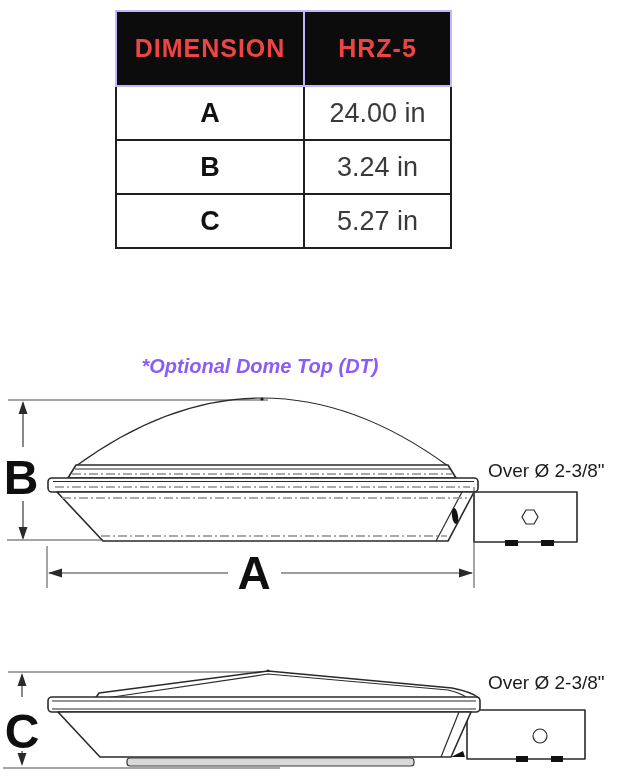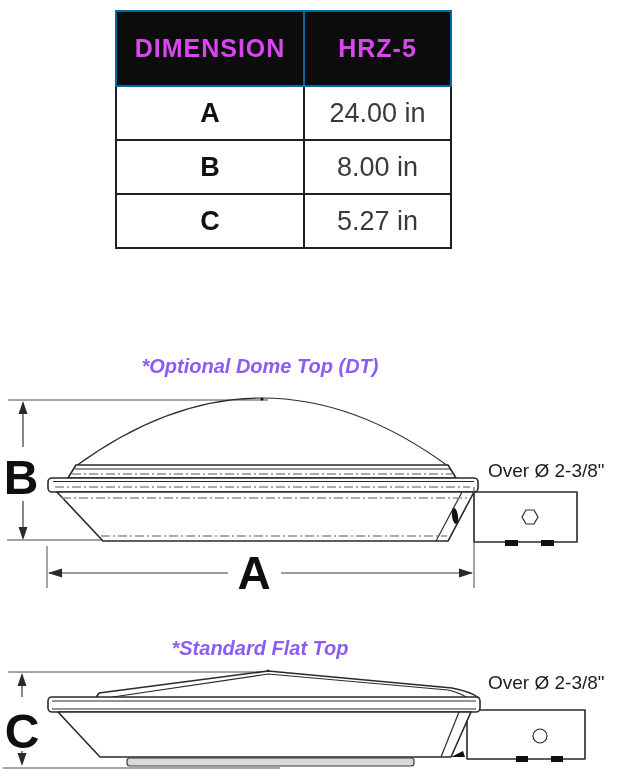--- a/index.html
+++ b/index.html
@@ -6,22 +6,22 @@
   .canvas{
     position:relative;width:620px;height:780px;background:#ffffff;overflow:hidden;
     font-family:"Liberation Sans", sans-serif;color:#111;
   }
   
   table.dim-table{
     position:absolute;left:115px;top:10px;width:335px;
     border-collapse:collapse;table-layout:fixed;
   }
   table.dim-table th{
-    background:#0c0c0c;color:#d946ef;font-weight:700;font-size:25px;
-    letter-spacing:1px;height:71px;border:2px solid #0369a1;text-align:center;
+    background:#0c0c0c;color:#ef4444;font-weight:700;font-size:25px;
+    letter-spacing:1px;height:71px;border:2px solid #c4b5fd;text-align:center;
   }
   table.dim-table col.c1{width:188px;}
   table.dim-table col.c2{width:147px;}
   table.dim-table td{
     border:2px solid #1f1f1f;height:50px;text-align:center;vertical-align:middle;
     background:#fff;
   }
   td.dim{font-weight:700;font-size:27px;color:#111;}
   td.val{font-weight:400;font-size:27px;color:#3a3a3a;}
   
@@ -62,21 +62,21 @@
         <th>HRZ-5</th>
       </tr>
     </thead>
     <tbody>
       <tr>
         <td class="dim">A</td>
         <td class="val">24.00 in</td>
       </tr>
       <tr>
         <td class="dim">B</td>
-        <td class="val">8.00 in</td>
+        <td class="val">3.24 in</td>
       </tr>
       <tr>
         <td class="dim">C</td>
         <td class="val">5.27 in</td>
       </tr>
     </tbody>
   </table>
 
   <div class="diagram-title t1">*Optional Dome Top (DT)</div>
 
@@ -130,21 +130,20 @@
       <line class="dimline" x1="49" y1="573" x2="228" y2="573"></line>
       <line class="dimline" x1="281" y1="573" x2="472" y2="573"></line>
       <path class="arrow" d="M 48 573 l 14 -4.5 l 0 9 z"></path>
       <path class="arrow" d="M 473 573 l -14 -4.5 l 0 9 z"></path>
       <text class="dimletter dimletterA" x="254" y="589">A</text>
     </g>
 
     <text class="note" x="488" y="477">Over Ø 2-3/8"</text>
   </svg>
 
-  <div class="diagram-title t2">*Standard Flat Top</div>
 
   <svg class="d2" width="620" height="118" viewBox="0 662 620 118" xmlns="http://www.w3.org/2000/svg">
 
     <line class="extline" x1="8" y1="672" x2="268" y2="672"></line>
     <circle class="dark" cx="268" cy="671" r="1.5"></circle>
 
     <g>
       <line class="dimline" x1="22" y1="675" x2="22" y2="697"></line>
       <line class="dimline" x1="22" y1="751" x2="22" y2="764"></line>
       <path class="arrow" d="M 22 673 l -4.5 13 l 9 0 z"></path>

